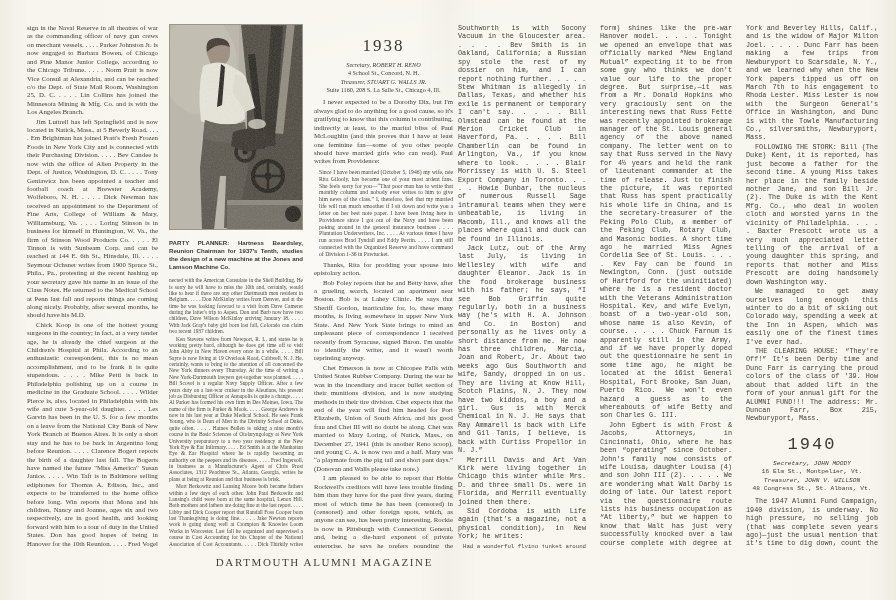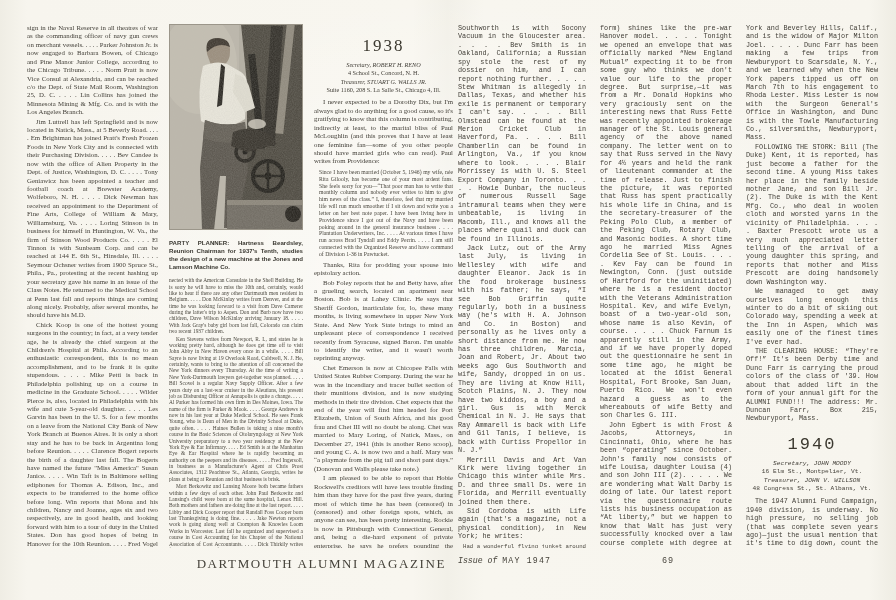--- a/index.html
+++ b/index.html
@@ -33,21 +33,21 @@
   .year{font-size:17px;line-height:1;text-align:center;letter-spacing:2px;
         margin:13px 0 7px;color:#3b382f;}
   .officer{font-size:6.2px;line-height:1.35;text-align:center;font-style:italic;text-indent:0;}
   .addr{font-size:6.2px;line-height:1.35;text-align:center;text-indent:0;}
   .addr.last{margin-bottom:4px;}
   .photo-wrap{width:134px;}
   .caption{font-family:"Liberation Sans", sans-serif;font-weight:bold;
            font-size:6.1px;line-height:1.32;text-align:justify;margin:5px 0 6px;color:#3a3831;}
   .footer{position:absolute;top:526px;width:100%;height:20px;font-size:8px;}
   .pagenum{position:absolute;left:0;right:0;text-align:center;top:6px;font-size:8.5px;letter-spacing:1px;color:#4a473f;}
-  .mag-title{position:absolute;right:7px;top:6px;font-size:13px;letter-spacing:1.6px;color:#45423a;}
+  .mag-title{position:absolute;right:20px;top:6px;font-size:11px;letter-spacing:1.6px;color:#45423a;}
   .issue-line{position:absolute;left:0;top:6px;font-size:8.2px;color:#45423a;}
   .issue-line .it{font-style:italic;}
   .issue-line .sc{letter-spacing:1.2px;}
 </style>
 </head>
 <body>
 
 <div id="sheet">
 
   <div class="page" id="left-page">
@@ -149,22 +149,15 @@
           <p class="body">THE CLEARING HOUSE: “They're Off!” It's been Derby time and Dunc Farr is carrying the proud colors of the class of '39. How about that added lift in the form of your annual gift for the ALUMNI FUND!!! The address: Mr. Duncan Farr, Box 215, Newburyport, Mass.</p>
           <p class="year">1940</p>
           <p class="officer">Secretary, JOHN MOODY</p>
           <p class="addr">16 Elm St., Montpelier, Vt.</p>
           <p class="officer">Treasurer, JOHN V. WILLSON</p>
           <p class="addr last">48 Congress St., St. Albans, Vt.</p>
           <p class="body">The 1947 Alumni Fund Campaign, 1940 division, is underway. No high pressure, no selling job (that was complete seven years ago)—just the usual mention that it's time to dig down, count the pennies, shrewdly calculate, and chip—to the end that Dartmouth over the years will be ever better. It's easier now to put this down for a moment, find the checkbook and write it out. How about it? Mail to Don Fox, or just Alumni Fund, Hanover.</p>
           <p class="body">The Executive Committee has gone on</p>
         </div>
     </div>
-    <div class="footer">
-      <span class="issue-line">
-        <span class="it">Issue of</span>
-        <span class="sc">MAY 1947</span>
-      </span>
-      <span class="pagenum">69</span>
-    </div>
   </div>
 
 </div>
 
 </body></html>

